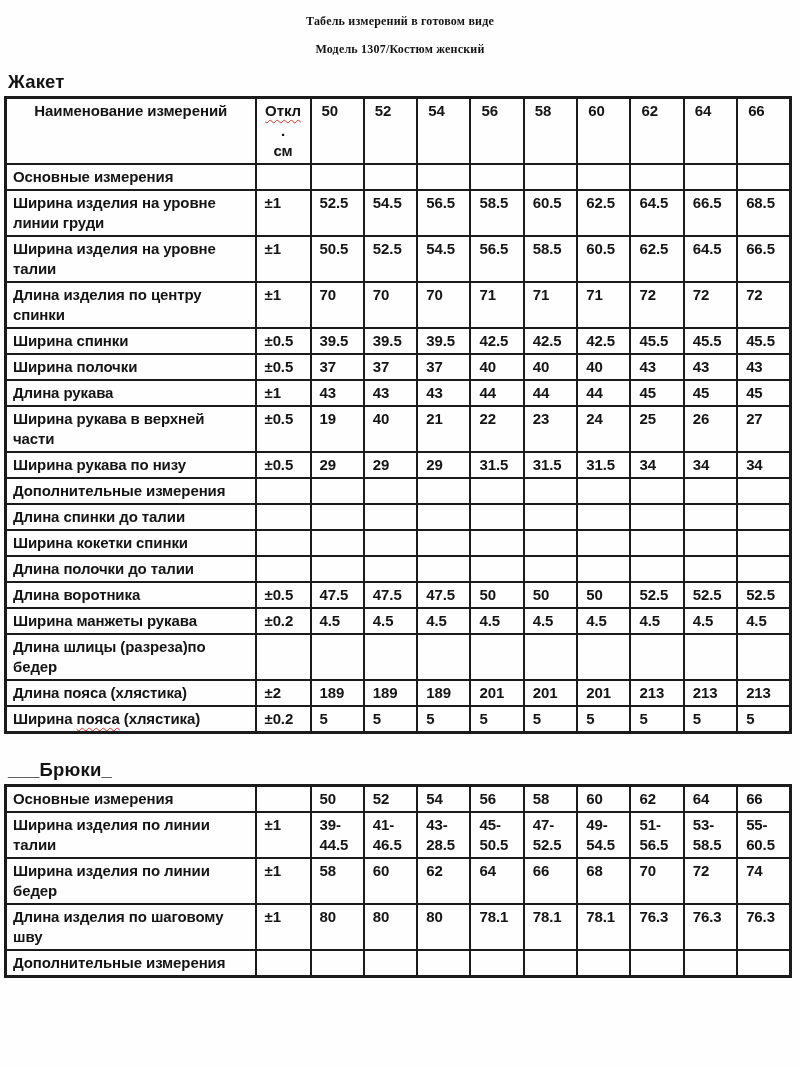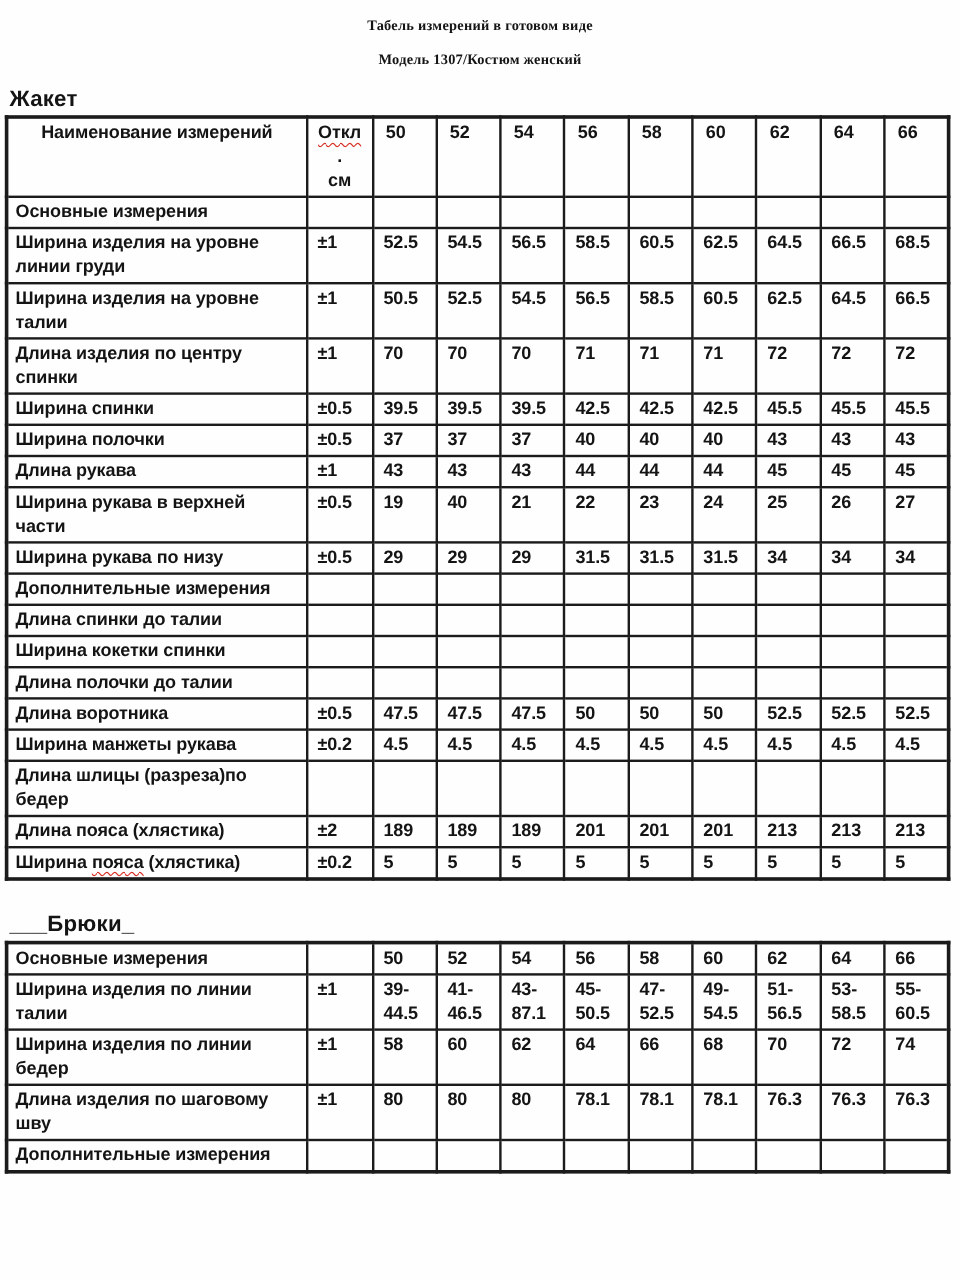--- a/index.html
+++ b/index.html
@@ -373,21 +373,21 @@
           <td class="c-val">60</td>
           <td class="c-val">62</td>
           <td class="c-val">64</td>
           <td class="c-val">66</td>
         </tr>
         <tr>
           <td class="c-label">Ширина изделия по линии талии</td>
           <td class="c-tol">±1</td>
           <td class="c-val">39-44.5</td>
           <td class="c-val">41-46.5</td>
-          <td class="c-val">43-87.1</td>
+          <td class="c-val">43-28.5</td>
           <td class="c-val">45-50.5</td>
           <td class="c-val">47-52.5</td>
           <td class="c-val">49-54.5</td>
           <td class="c-val">51-56.5</td>
           <td class="c-val">53-58.5</td>
           <td class="c-val">55-60.5</td>
         </tr>
         <tr>
           <td class="c-label">Ширина изделия по линии бедер</td>
           <td class="c-tol">±1</td>

